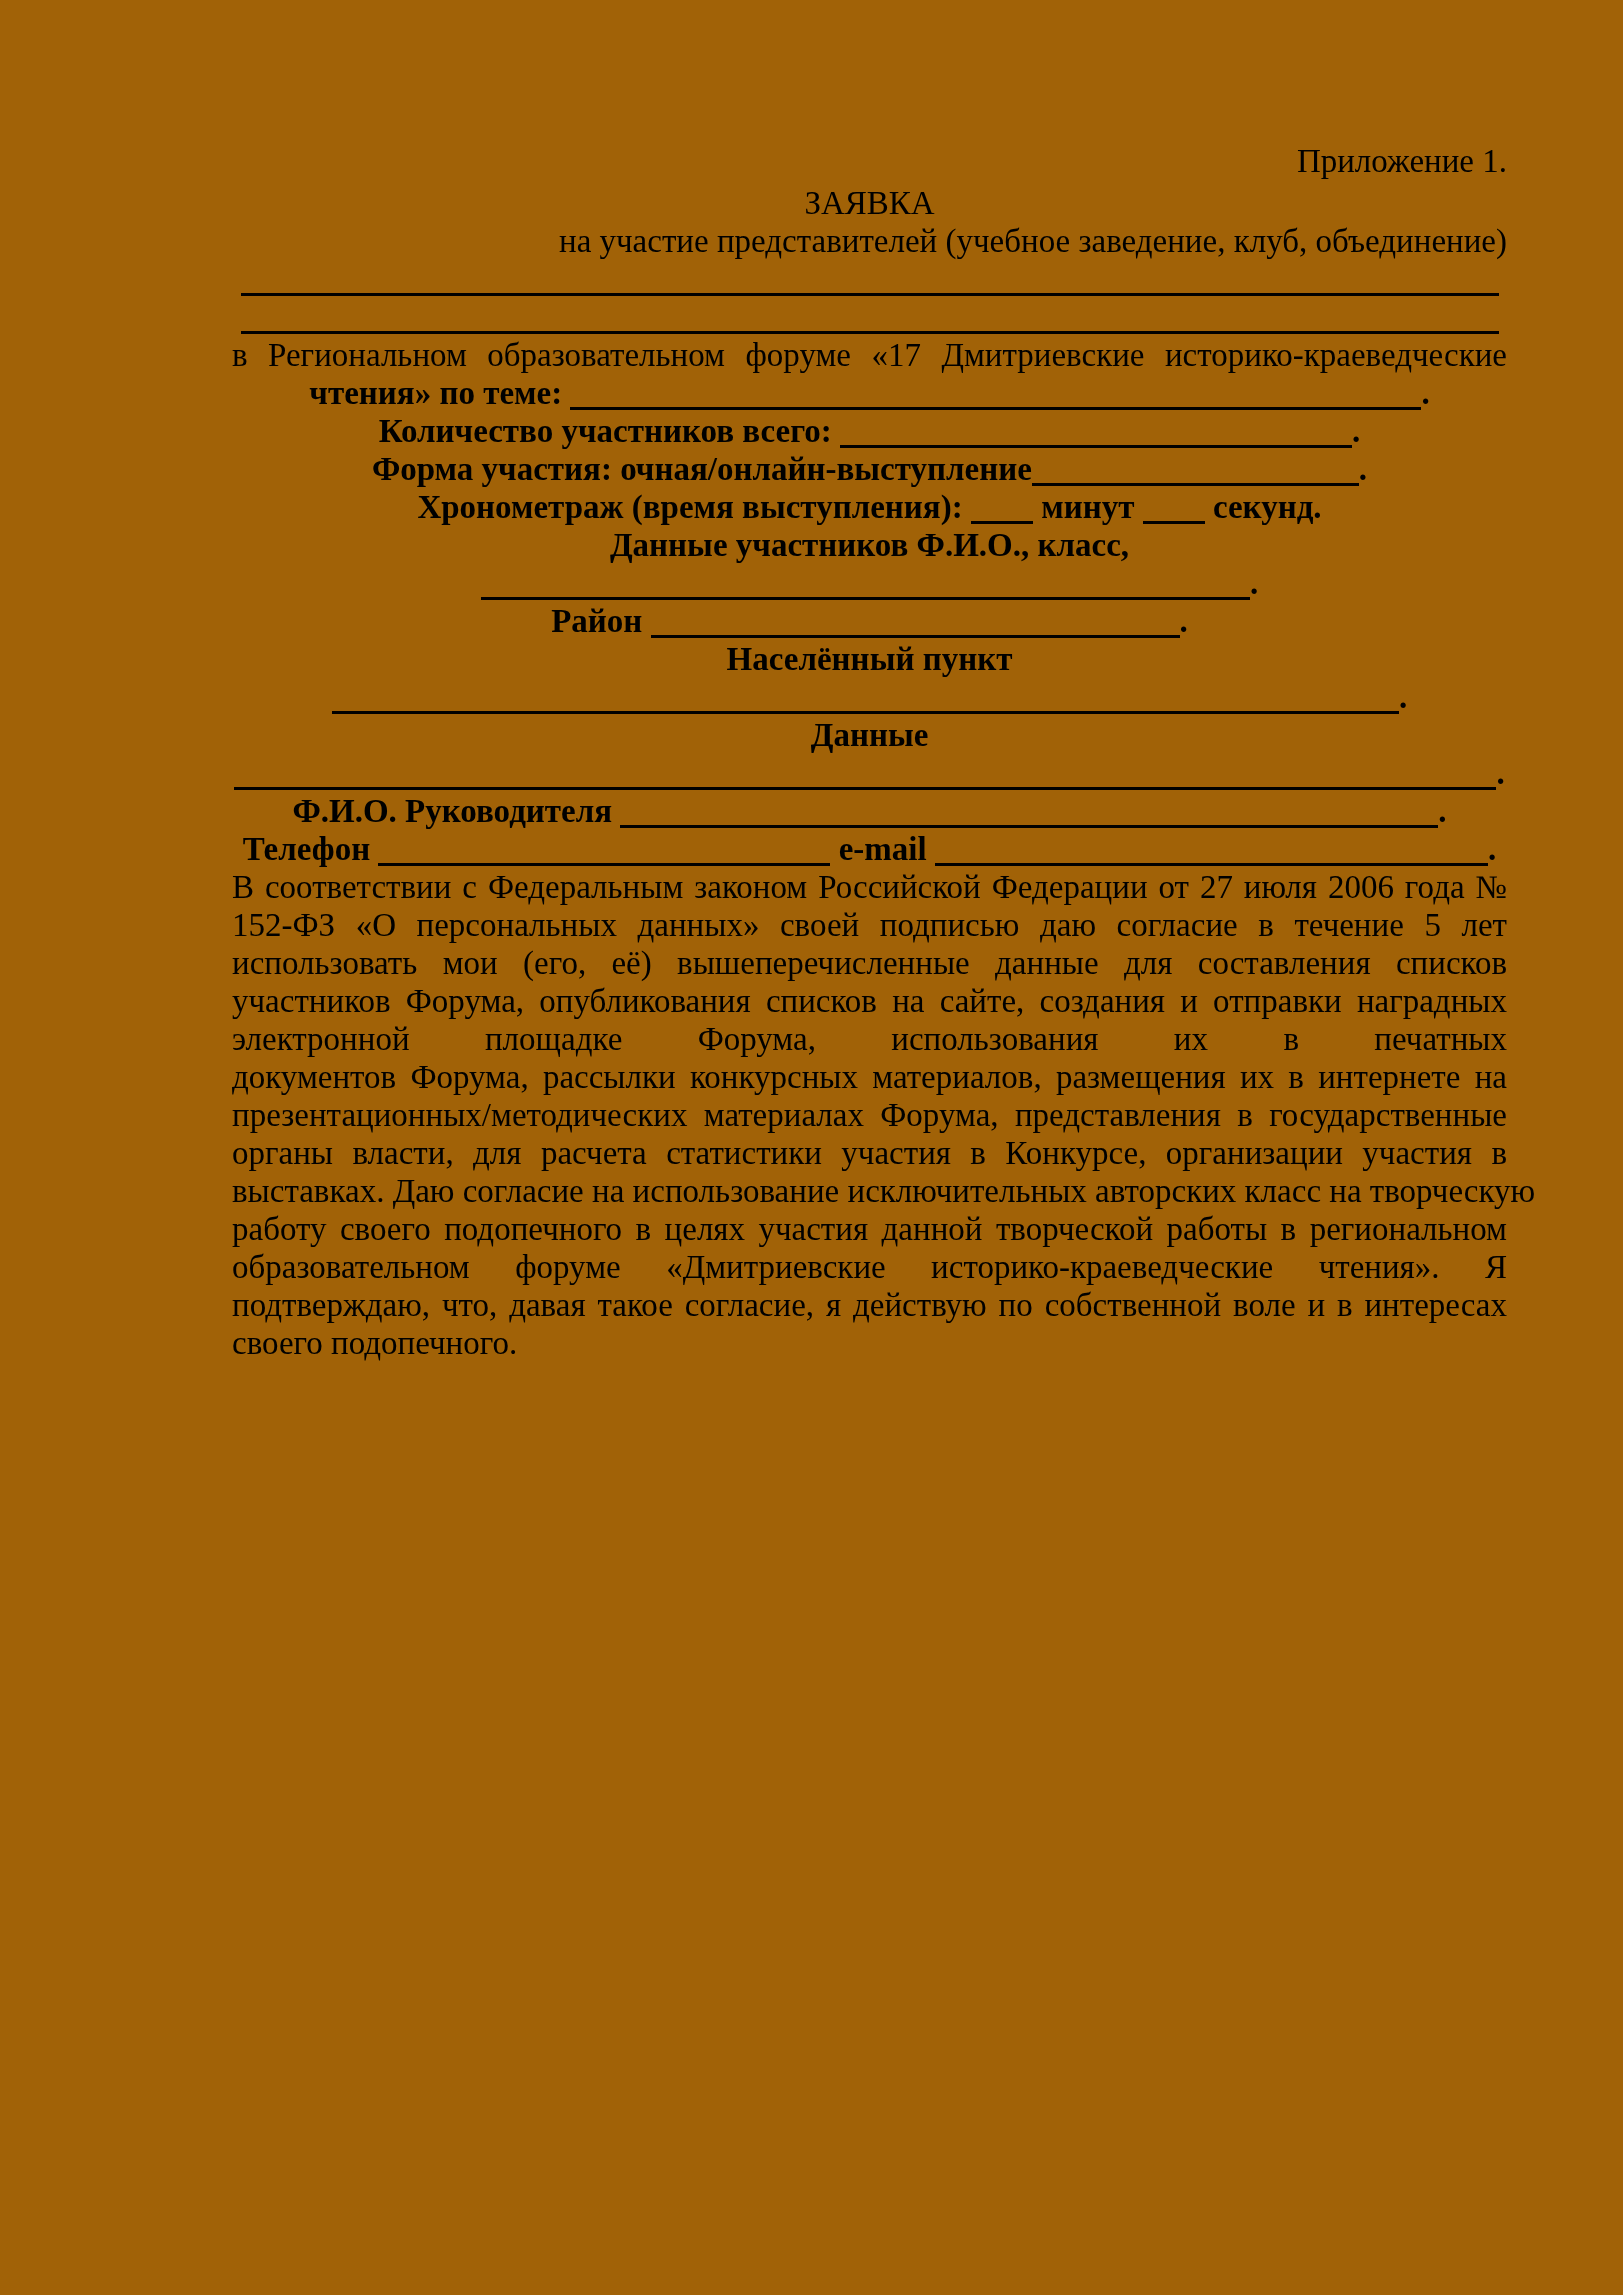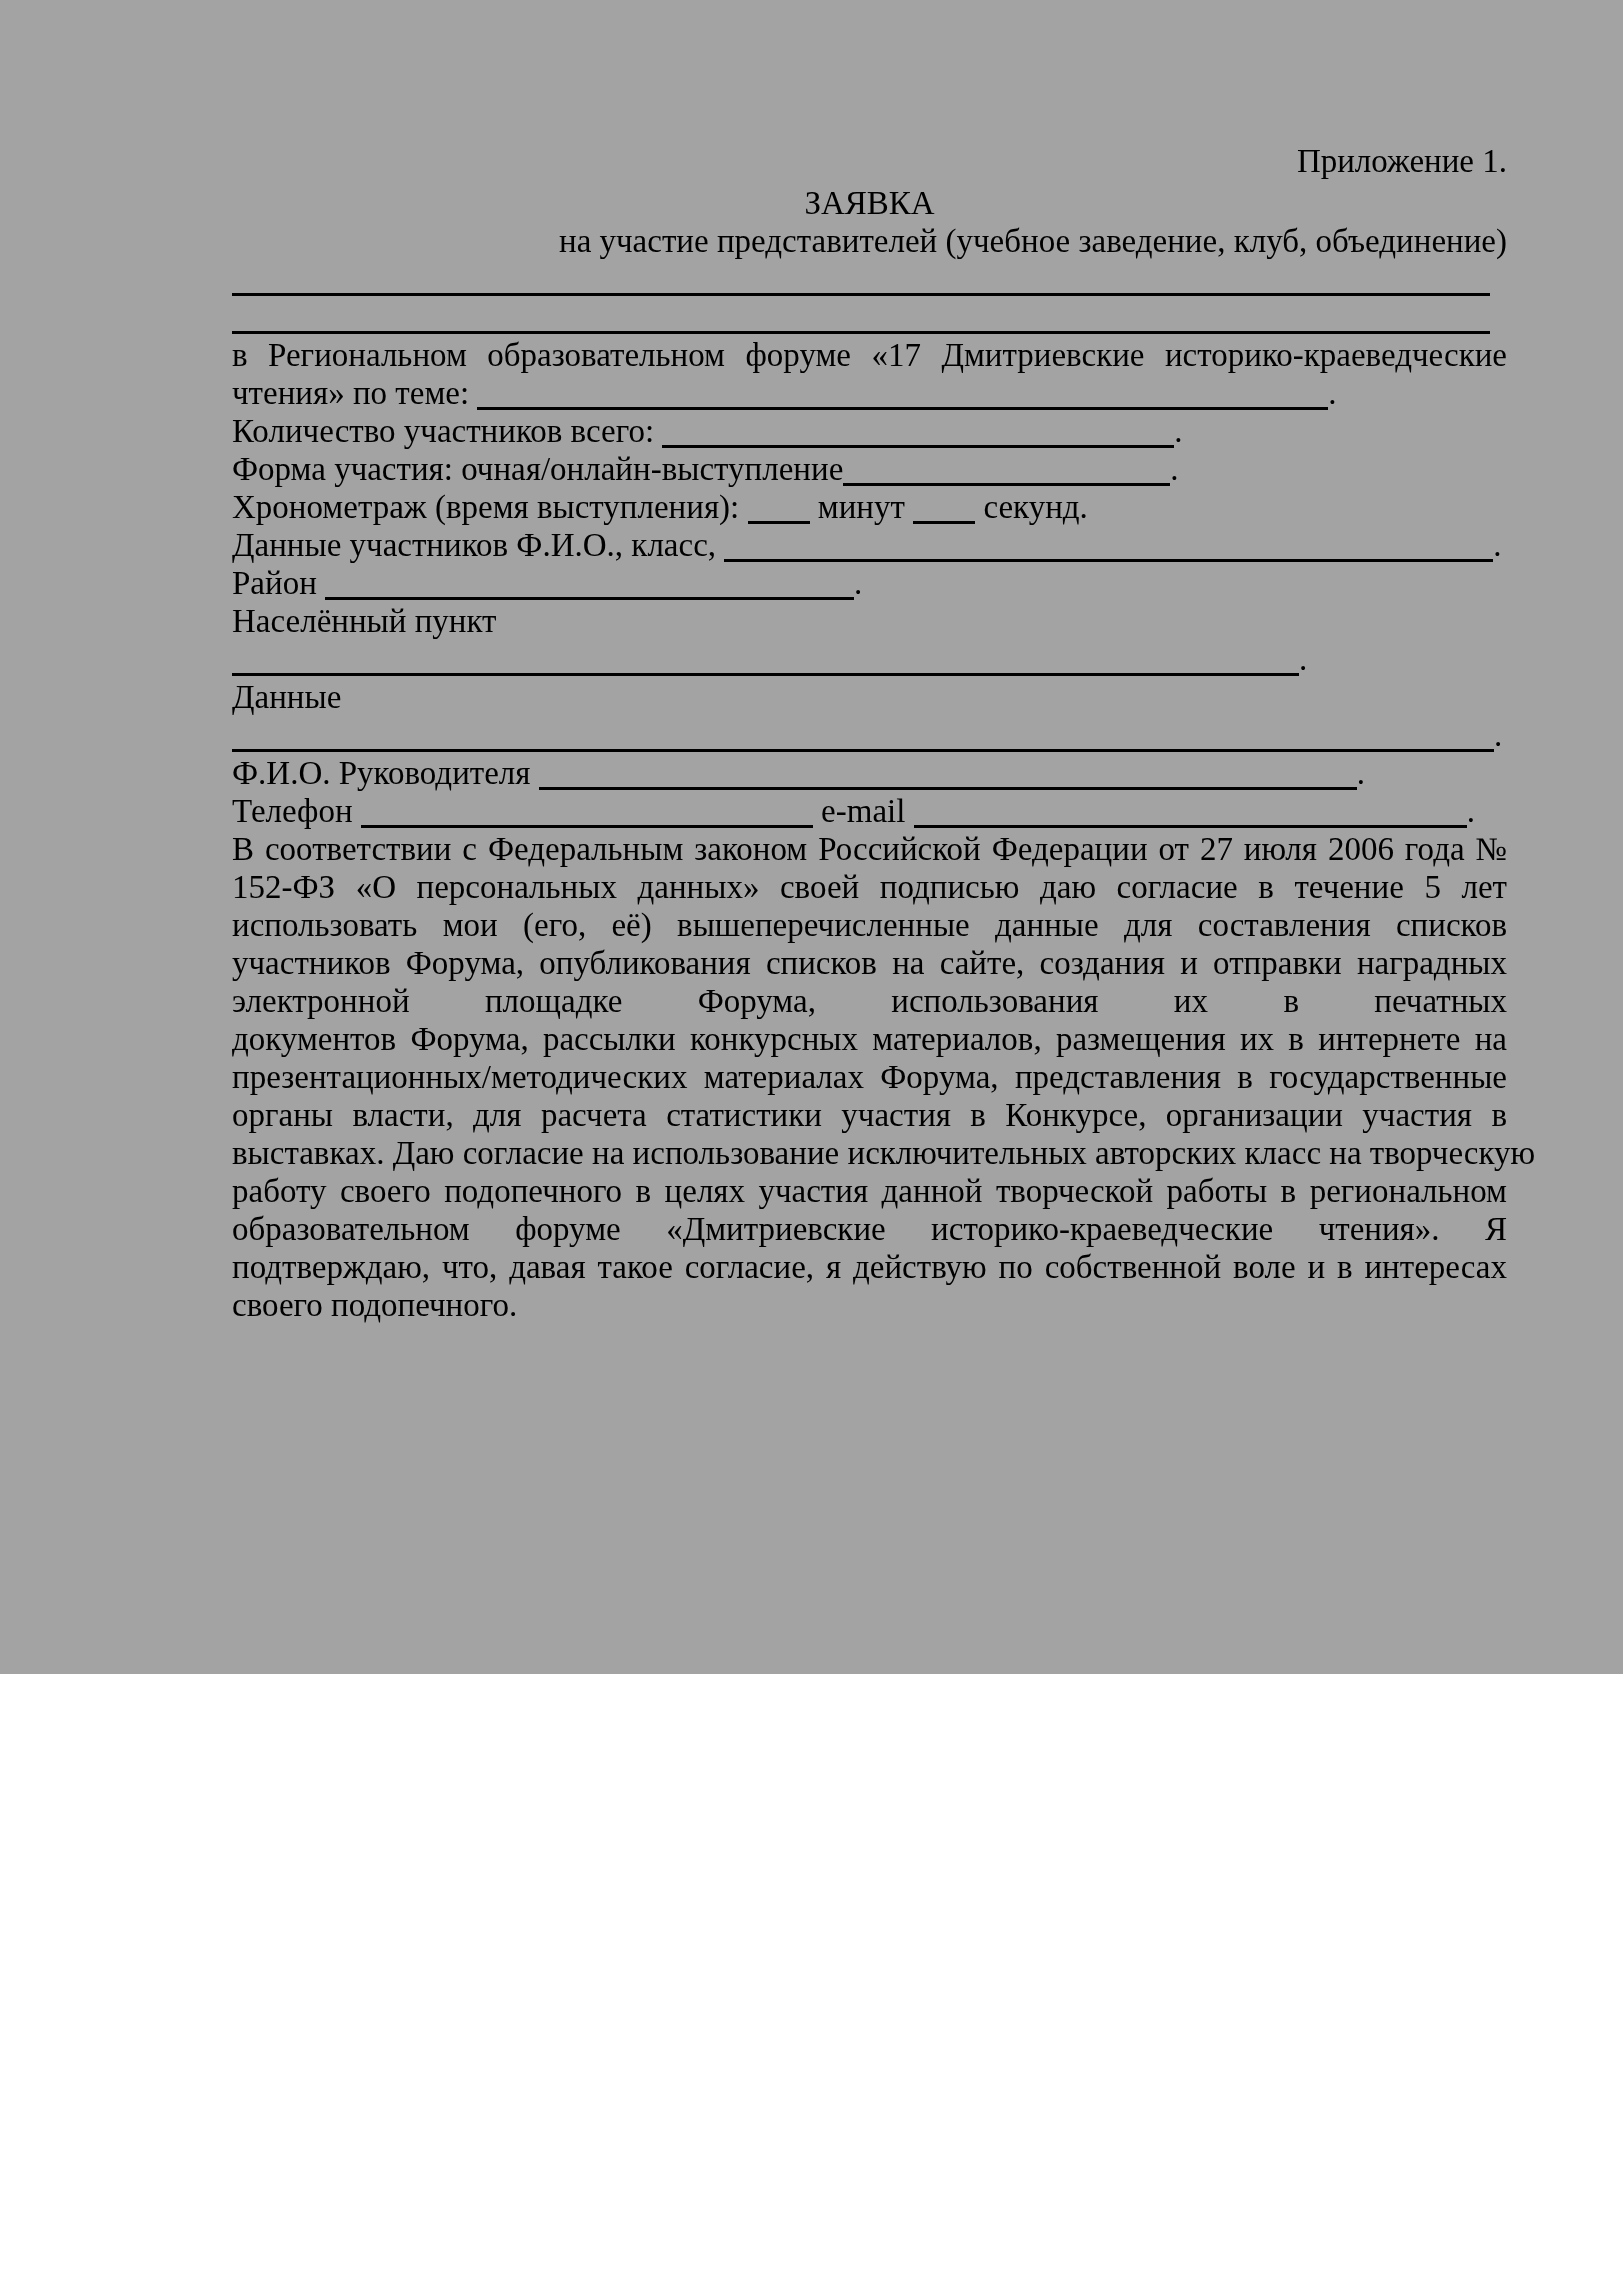--- a/index.html
+++ b/index.html
@@ -10,28 +10,28 @@
     position: relative;
     color: #000000;
     font-family: "Liberation Serif", "DejaVu Serif", serif;
     font-size: 33px;
     line-height: 38px;
   }
   .page {
     position: absolute;
     left: 0; top: 0;
     width: 1623px;
-    height: 1674px;
-    background: #a3a3a3;
+    height: 2295px;
+    background: #a16207;
     padding: 142px 116px 0 232px;
   }
   .appendix { text-align: right; }
   .title { text-align: center; margin-top: 4px; }
   .subtitle { text-align: right; }
-  .row { text-align: left; }
+  .row { text-align: center; font-weight: bold; }
   
   .jline {
     text-align: justify;
     text-align-last: justify;
     white-space: nowrap;
   }
   .consent .cj {
     text-align: justify;
     text-align-last: justify;
     white-space: nowrap;

